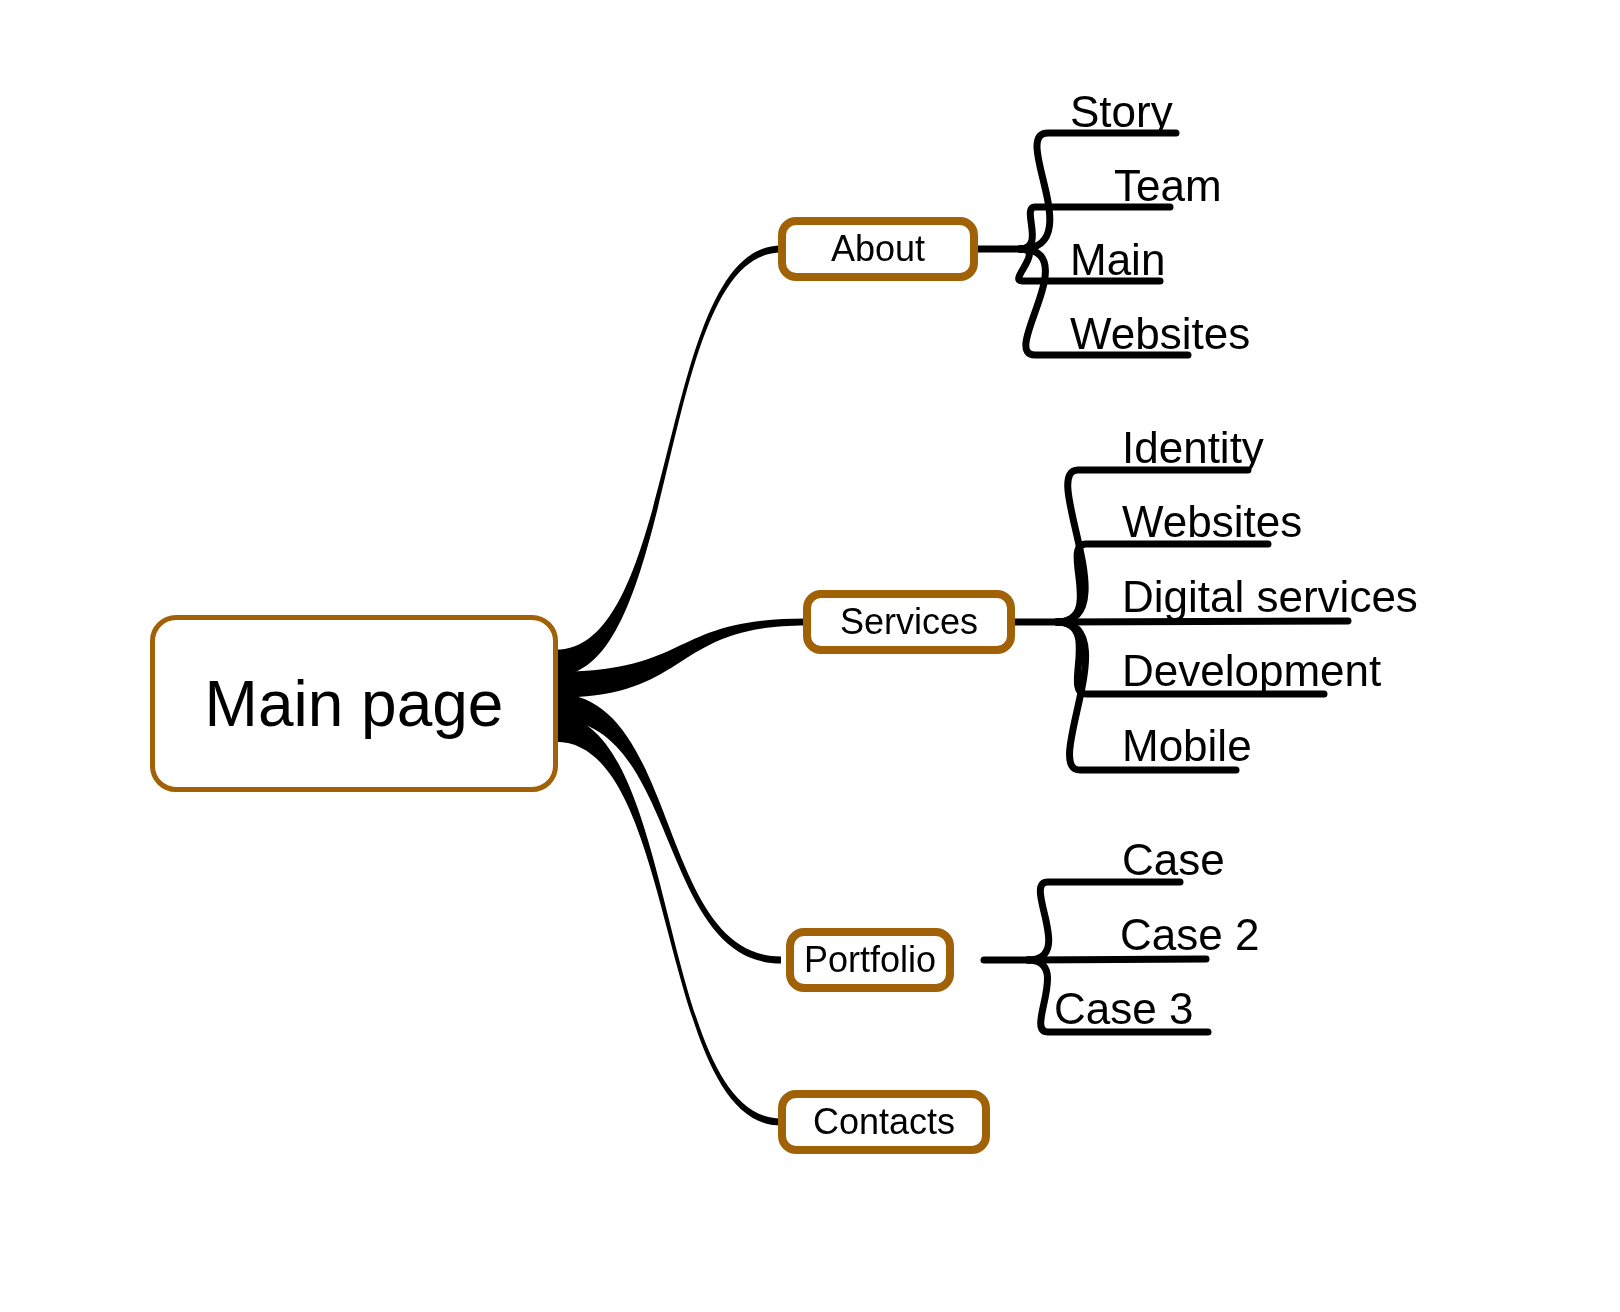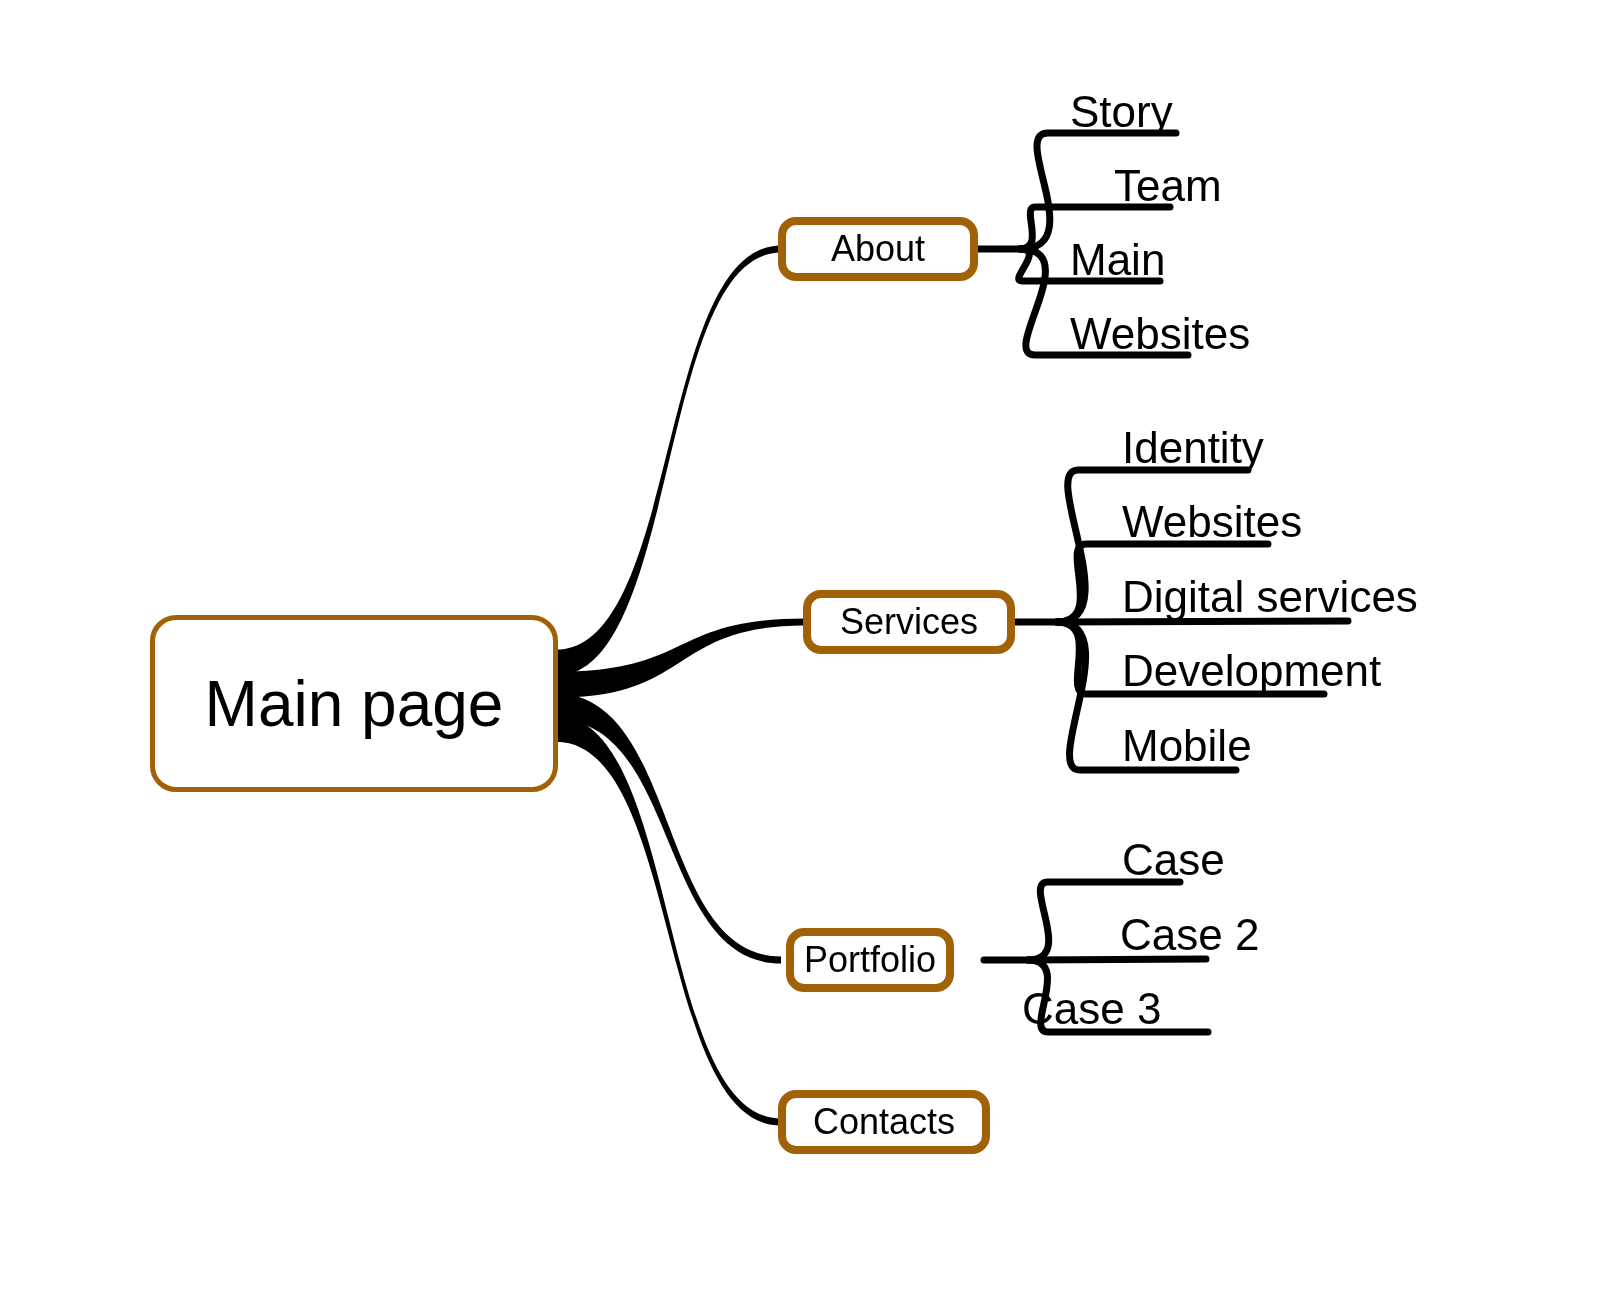--- a/index.html
+++ b/index.html
@@ -95,16 +95,16 @@
       <div class="leaf-label" style="left: 1114px; top: 164px;">Team</div>
       <div class="leaf-label" style="left: 1070px; top: 238px;">Main</div>
       <div class="leaf-label" style="left: 1070px; top: 312px;">Websites</div>
       <div class="leaf-label" style="left: 1122px; top: 426px;">Identity</div>
       <div class="leaf-label" style="left: 1122px; top: 500px;">Websites</div>
       <div class="leaf-label" style="left: 1122px; top: 575px;">Digital services</div>
       <div class="leaf-label" style="left: 1122px; top: 649px;">Development</div>
       <div class="leaf-label" style="left: 1122px; top: 724px;">Mobile</div>
       <div class="leaf-label" style="left: 1086px; top: 838px; margin-left: 36px;">Case</div>
       <div class="leaf-label" style="left: 1086px; top: 913px; margin-left: 34px;">Case 2</div>
-      <div class="leaf-label" style="left: 1022px; top: 987px; text-align: center;">Case 3</div>
+      <div class="leaf-label" style="left: 1054px; top: 987px; text-align: center;">Case 3</div>
     </div>
 
 </div>
 
 </body></html>

